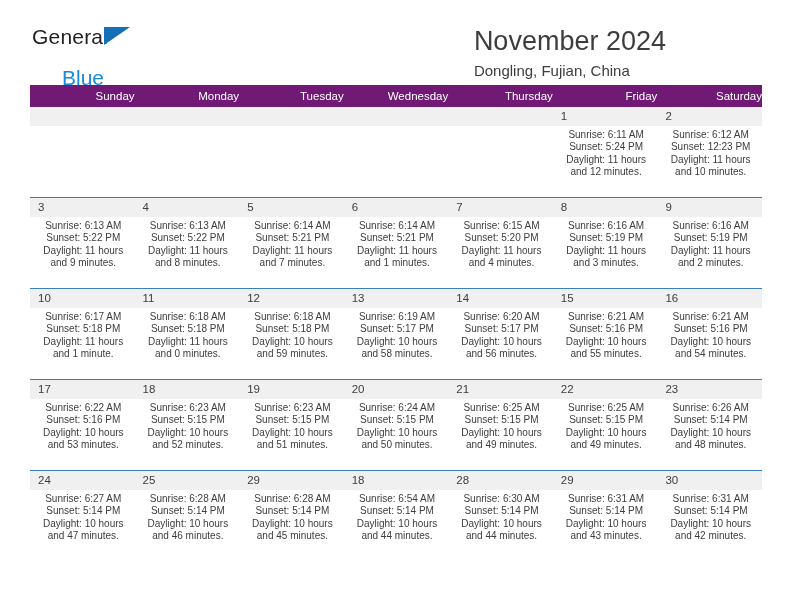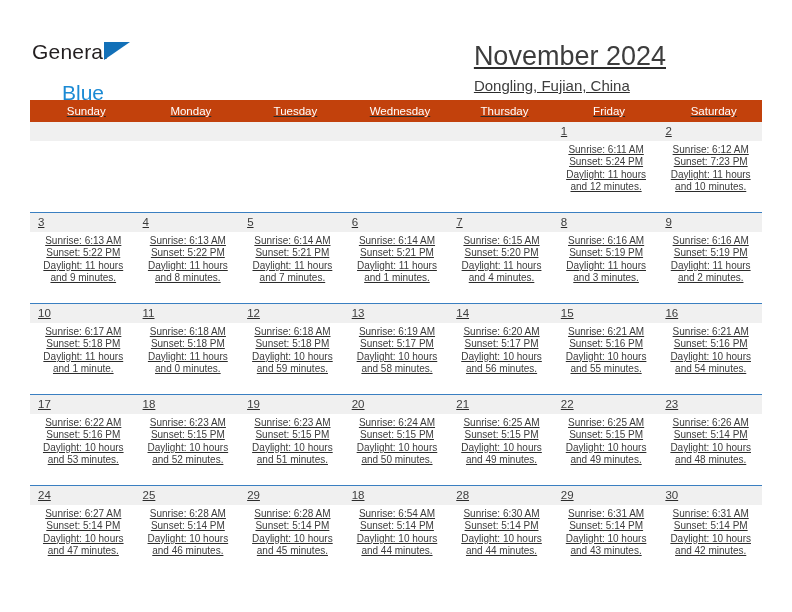--- a/index.html
+++ b/index.html
@@ -12,22 +12,21 @@
     background: #ffffff;
     font-family: "Liberation Sans", sans-serif;
     color: #2b2b2b;
     overflow: hidden;
   }
   .page {
     position: relative;
     width: 696px;
     height: 612px;
     box-sizing: border-box;
-    padding: 16px 30px;
-    text-decoration: underline;
+    padding: 1px 30px;
   }
 
   
   .header {
     display: flex;
     align-items: flex-start;
     justify-content: space-between;
     height: 72px;
     padding-top: 24px;
     box-sizing: border-box;
@@ -87,25 +86,25 @@
   
   .calendar {
     margin-top: 12px;
     width: 732px;
     border-collapse: collapse;
     table-layout: fixed;
   }
   .calendar col { width: 104.57px; }
 
   .calendar thead th {
-    background: #c2410c;
+    background: #701a75;
     color: #ffffff;
     font-size: 11.5px;
     font-weight: normal;
-    text-align: center;
+    text-align: right;
     padding: 5px 0 5px 8px;
     height: 19px;
     box-sizing: border-box;
     border: none;
   }
 
   .calendar tbody td {
     vertical-align: top;
     padding: 0;
     border-top: 1.2px solid #3a7fc1;
@@ -251,21 +250,21 @@
                 <div>Daylight: 11 hours</div>
                 <div>and 12 minutes.</div>
               </div>
             </div>
           </td>
         <td>
             <div class="cell-inner">
               <div class="daynum">2</div>
               <div class="info">
                 <div>Sunrise: 6:12 AM</div>
-                <div>Sunset: 7:23 PM</div>
+                <div>Sunset: 12:23 PM</div>
                 <div>Daylight: 11 hours</div>
                 <div>and 10 minutes.</div>
               </div>
             </div>
           </td>
       </tr>
 
       <tr>
         <td>
             <div class="cell-inner">

